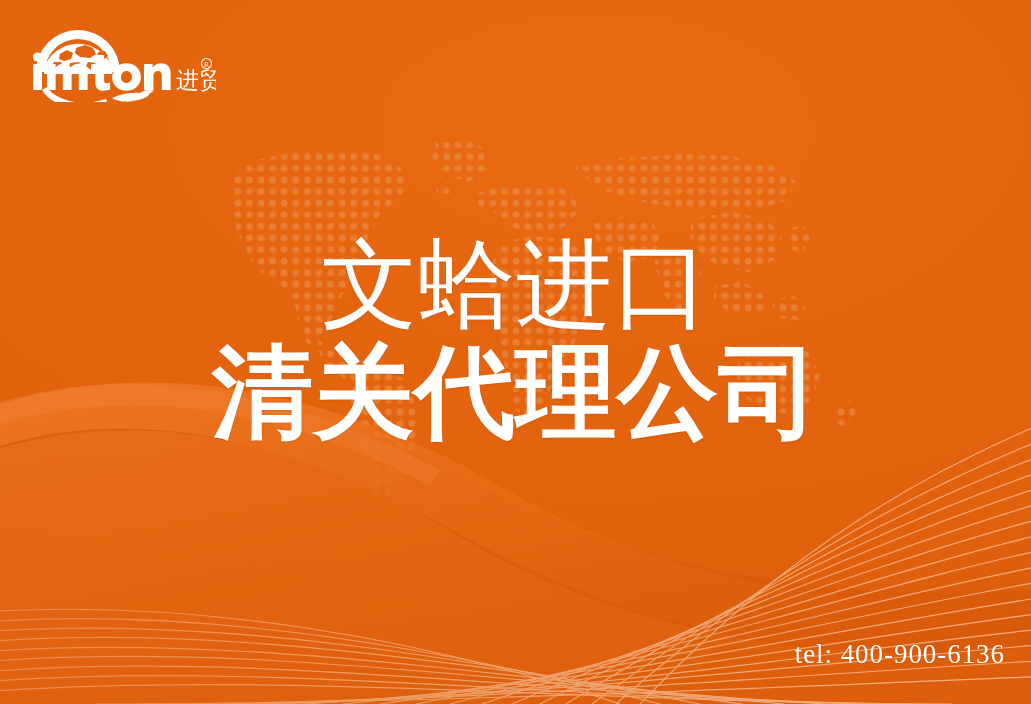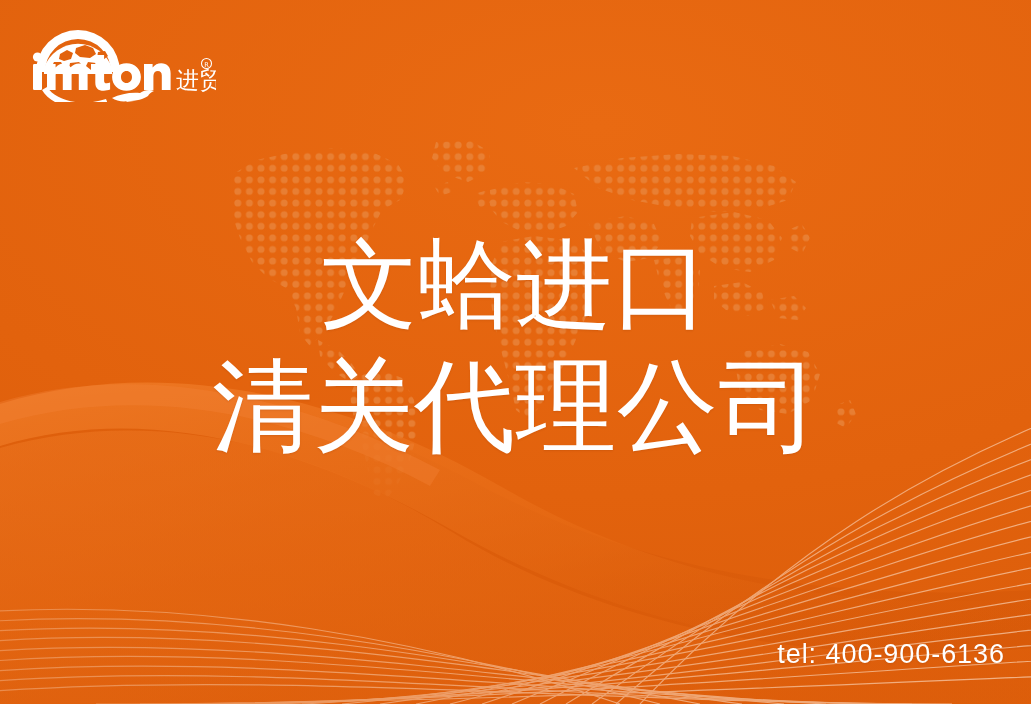--- a/index.html
+++ b/index.html
@@ -42,30 +42,30 @@
     text-align:center;
     color:#ffffff;
     font-family:"DejaVu Sans","Liberation Sans",sans-serif;
     font-weight:400;
     letter-spacing:.012em;
     line-height:1.08;
     text-shadow:0 1px 2px rgba(120,45,0,.16);
   }
   #headline .hl-line{display:block;white-space:nowrap;}
   #hl-line-1{font-size:97px;}
-  #hl-line-2{font-size:101px;margin-top:14px;}
+  #hl-line-2{font-size:101px;font-weight:bold;}
 
   
   #phone{
     position:absolute;
     right:26px;
     bottom:34px;
     color:#ffffff;
     font-size:27px;
-    font-family:Liberation Sans, sans-serif;
+    font-family:Liberation Serif, serif;
     letter-spacing:.035em;
     white-space:nowrap;
     text-shadow:0 1px 2px rgba(120,45,0,.18);
   }
 </style>
 </head>
 <body>
 
 <div id="banner">
 

